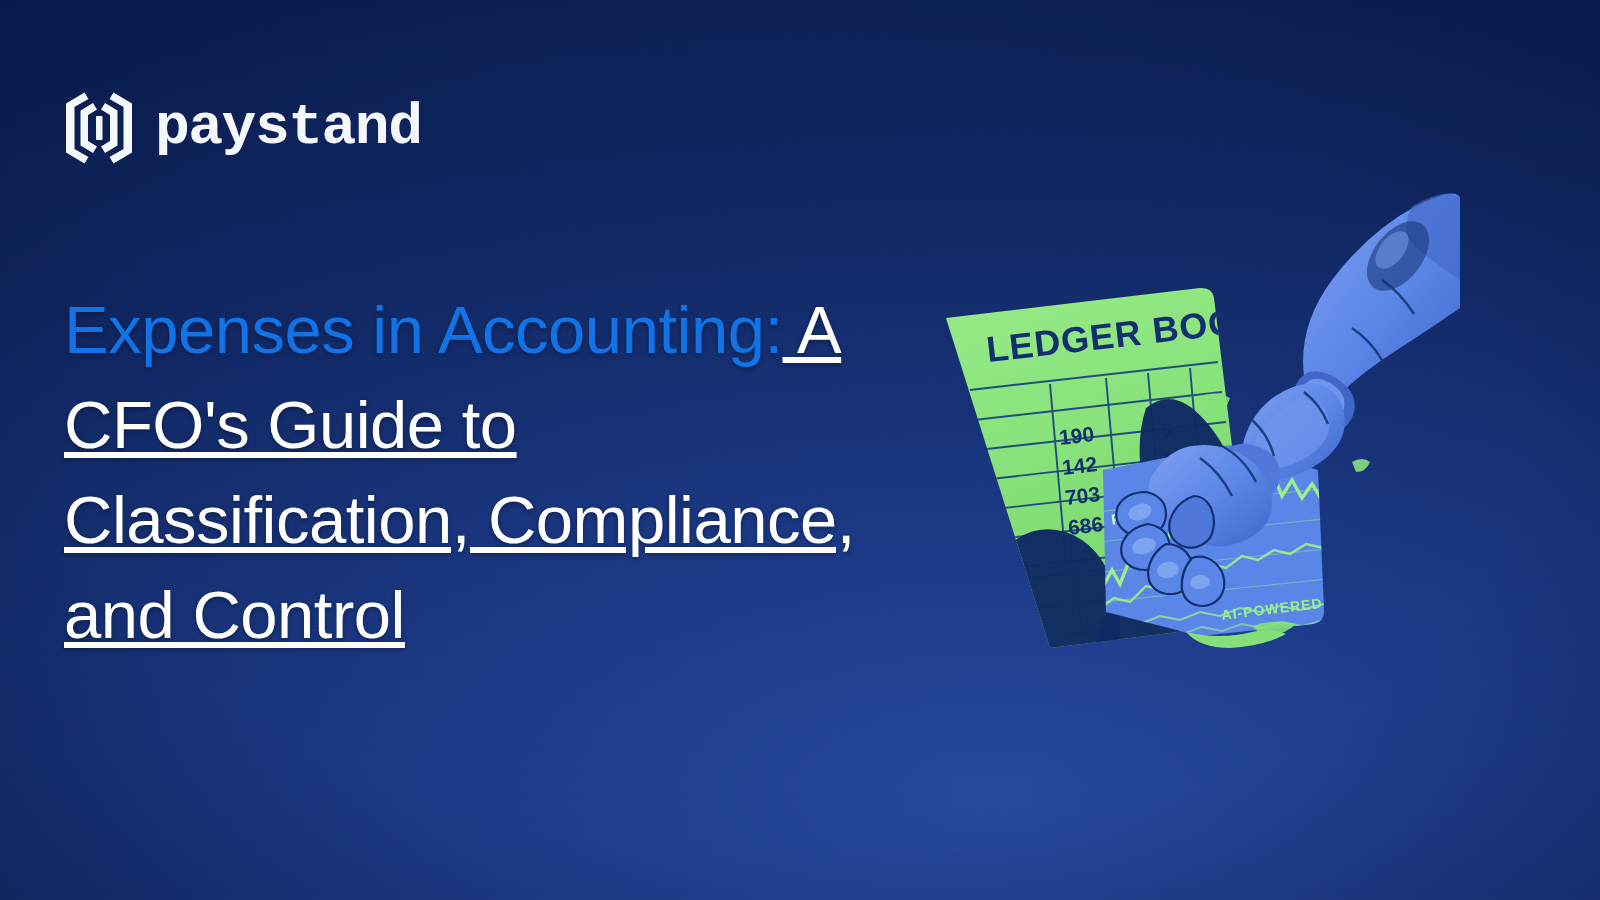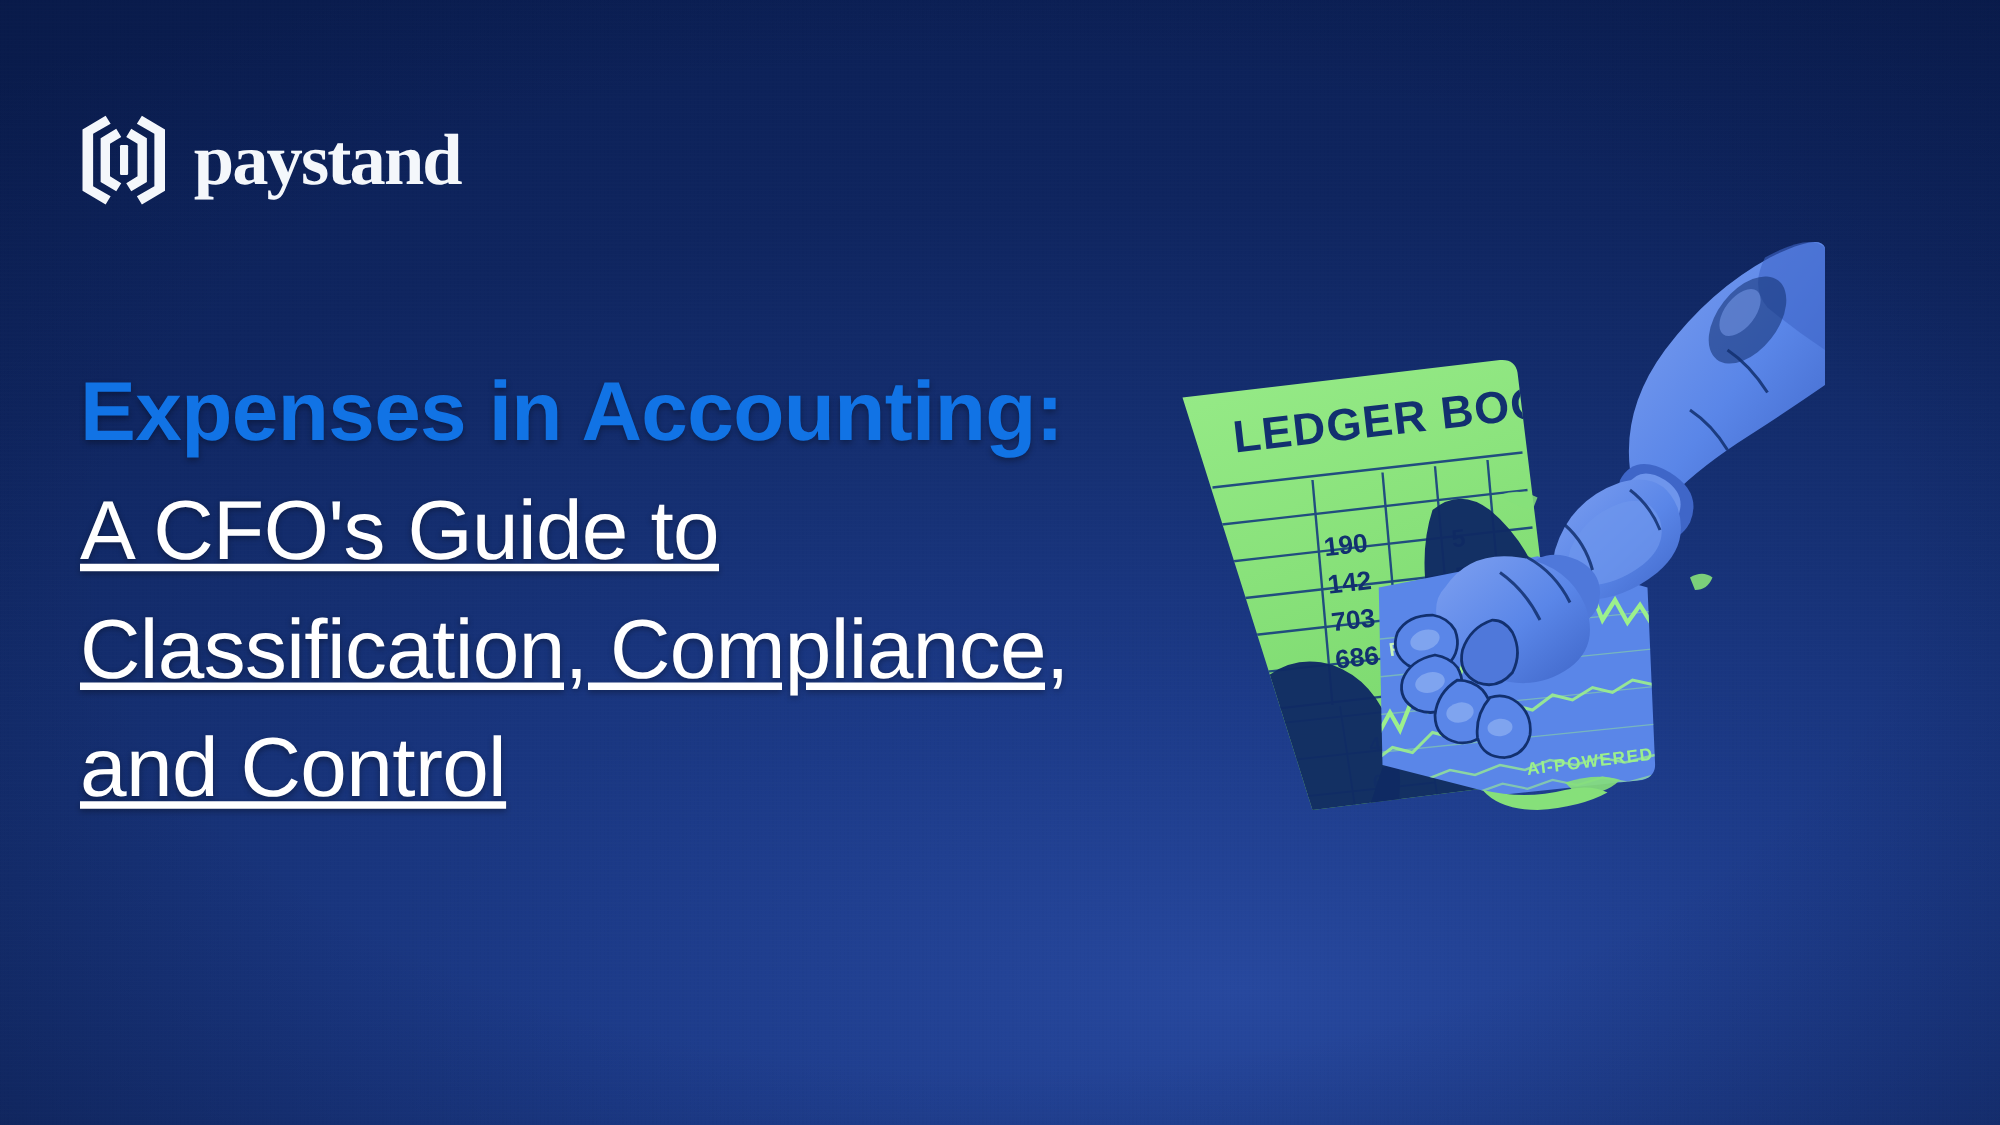--- a/index.html
+++ b/index.html
@@ -39,35 +39,35 @@
   }
 
   
   .logo {
     position:absolute; left:62px; top:90px;
     display:flex; align-items:center; gap:19px;
     z-index:6;
   }
   .logo-mark { width:74px; height:76px; display:block; }
   .logo-word {
-    font-family:Liberation Serif, serif;
+    font-family:Liberation Mono, monospace;
     font-size:58px; font-weight:700; letter-spacing:-1.5px;
     color:#f4f7fb; line-height:1;
   }
 
   
   .headline {
     position:absolute; left:64px; top:282px;
     width:840px; z-index:6;
     font-size:67px; line-height:1.42;
     font-weight:400; letter-spacing:-.5px;
     color:#ffffff;
     text-shadow:0 2px 5px rgba(0,0,0,.33);
   }
-  .headline .hl-accent { color:#1173e5; font-weight:700; }
+  .headline .hl-accent { color:#1173e5; font-weight:400; }
   .headline .hl-rest   { color:#ffffff;text-decoration:underline; }
 
   
   .art {
     position:absolute; left:900px; top:140px;
     width:560px; height:600px;
     z-index:5;
   }
   .art svg { width:100%; height:100%; display:block; }
 </style>

